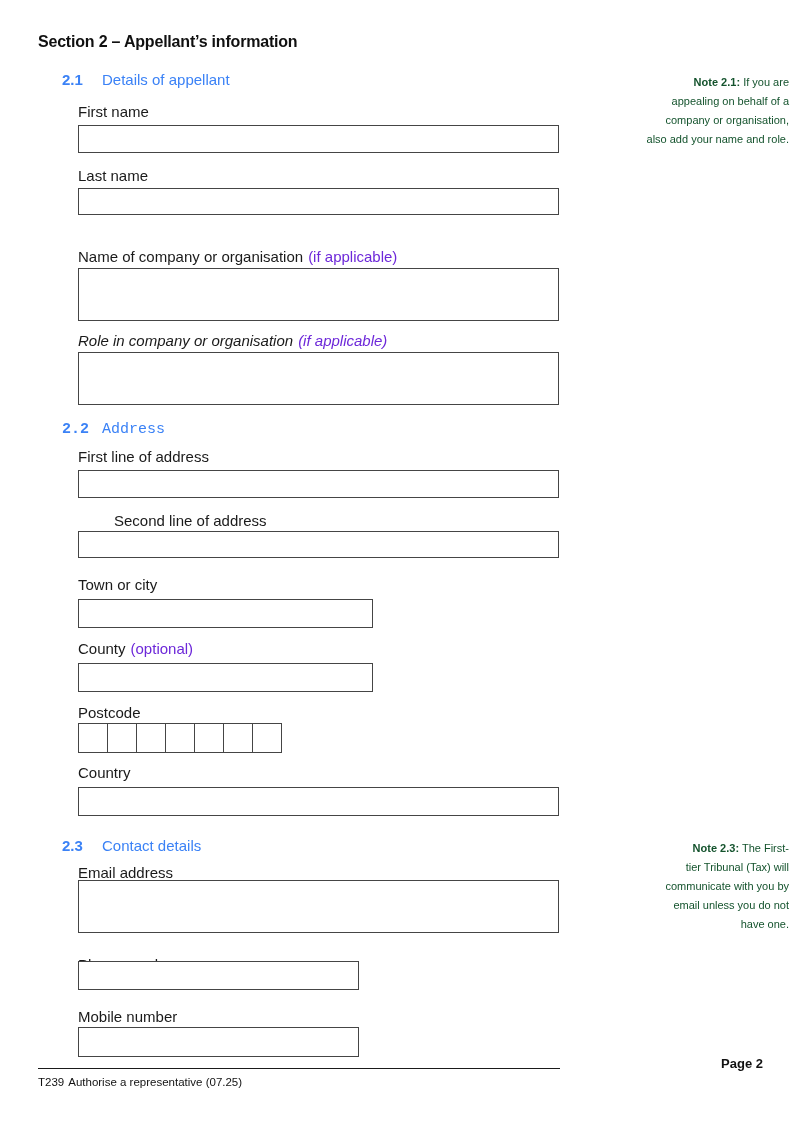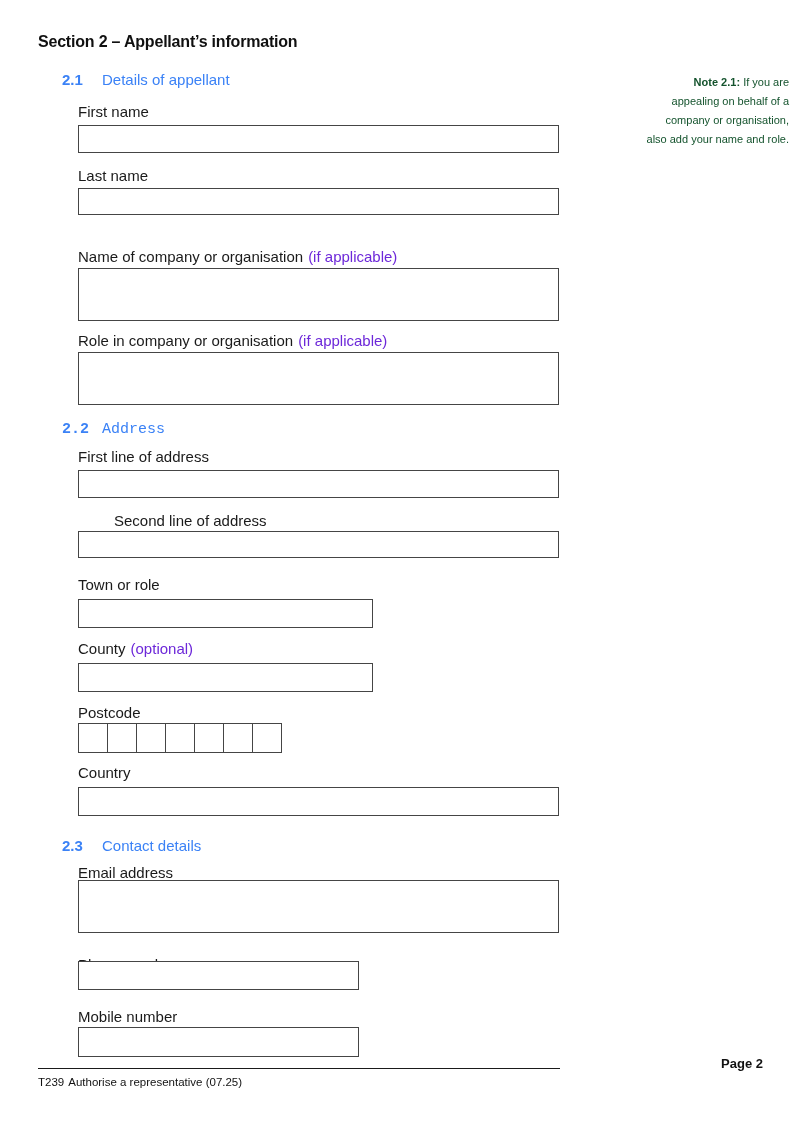--- a/index.html
+++ b/index.html
@@ -63,41 +63,41 @@
   <div class="flabel" style="left:78px;top:167px;">
     <span>Last name</span>
   </div>
   <input type="text" class="fbox" style="left: 78px; top: 188px; width: 481px; height: 27px;">
 
   <div class="flabel" style="left:78px;top:248px;">
     <span>Name of company or organisation</span><span class="suffix">(if applicable)</span>
   </div>
   <textarea class="fbox" style="left: 78px; top: 268px; width: 481px; height: 53px;"></textarea>
 
-  <div class="flabel" style="left:78px;top:332px;">
+  <div class="flabel" style="left:78px;top:332px;font-style:italic;">
     <span>Role in company or organisation</span><span class="suffix">(if applicable)</span>
   </div>
   <textarea class="fbox" style="left: 78px; top: 352px; width: 481px; height: 53px;"></textarea>
 
   <div class="sec-row" style="top:421px;font-family:Liberation Mono, monospace;">
     <span class="sec-num">2.2</span><span class="sec-title">Address</span>
   </div>
 
   <div class="flabel" style="left:78px;top:448px;">
     <span>First line of address</span>
   </div>
   <input type="text" class="fbox" style="left: 78px; top: 470px; width: 481px; height: 28px;">
 
   <div class="flabel" style="left:78px;top:512px;margin-left:36px;">
     <span>Second line of address</span>
   </div>
   <input type="text" class="fbox" style="left: 78px; top: 531px; width: 481px; height: 27px;">
 
   <div class="flabel" style="left:78px;top:576px;">
-    <span>Town or role</span>
+    <span>Town or city</span>
   </div>
   <input type="text" class="fbox" style="left: 78px; top: 599px; width: 295px; height: 29px;">
 
   <div class="flabel" style="left:78px;top:640px;">
     <span>County</span><span class="suffix">(optional)</span>
   </div>
   <input type="text" class="fbox" style="left: 78px; top: 663px; width: 295px; height: 29px;">
 
   <div class="flabel" style="left:78px;top:704px;">
     <span>Postcode</span>
@@ -114,20 +114,28 @@
 
   <div class="flabel" style="left:78px;top:764px;">
     <span>Country</span>
   </div>
   <input type="text" class="fbox" style="left: 78px; top: 787px; width: 481px; height: 29px;">
 
   <div class="sec-row" style="top:837px;">
     <span class="sec-num">2.3</span><span class="sec-title">Contact details</span>
   </div>
 
+  <div class="note" style="top:839px;">
+    <span class="note-label">Note 2.3:</span>
+    <span class="note-text">The First-
+tier Tribunal (Tax) will
+communicate with you by
+email unless you do not
+have one.</span>
+  </div>
 
   <div class="flabel" style="left:78px;top:864px;">
     <span>Email address</span>
   </div>
   <textarea class="fbox" style="left: 78px; top: 880px; width: 481px; height: 53px;"></textarea>
 
   <div class="flabel" style="left:78px;top:944px;margin-top:12px;">
     <span>Phone number</span>
   </div>
   <input type="text" class="fbox" style="left: 78px; top: 961px; width: 281px; height: 29px;">

